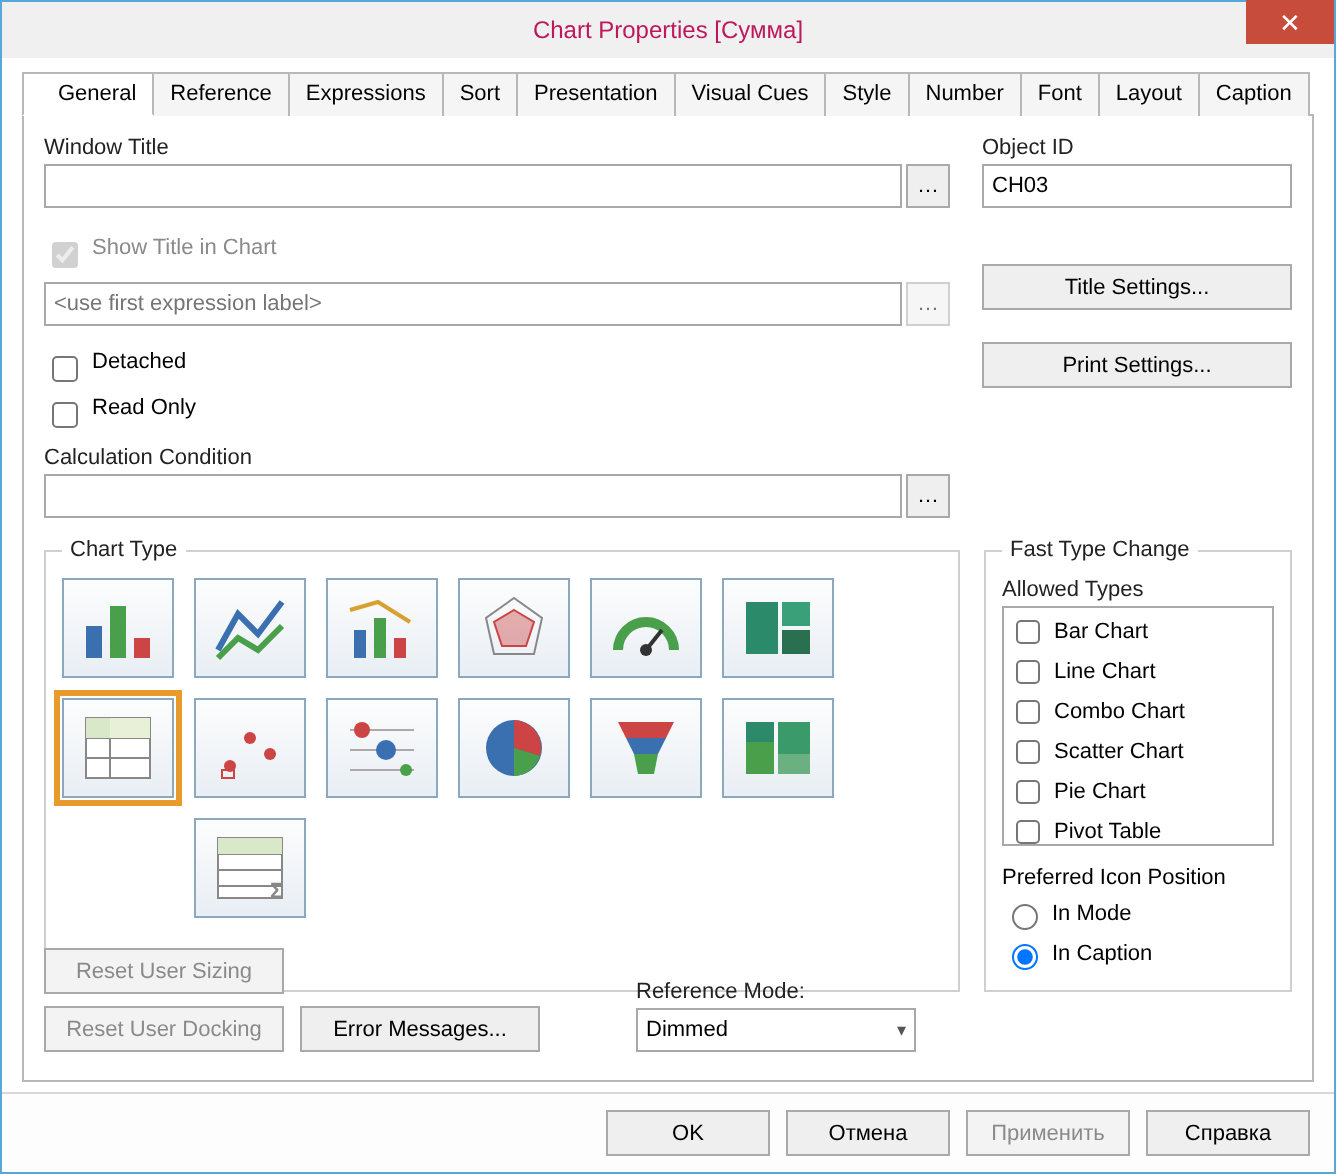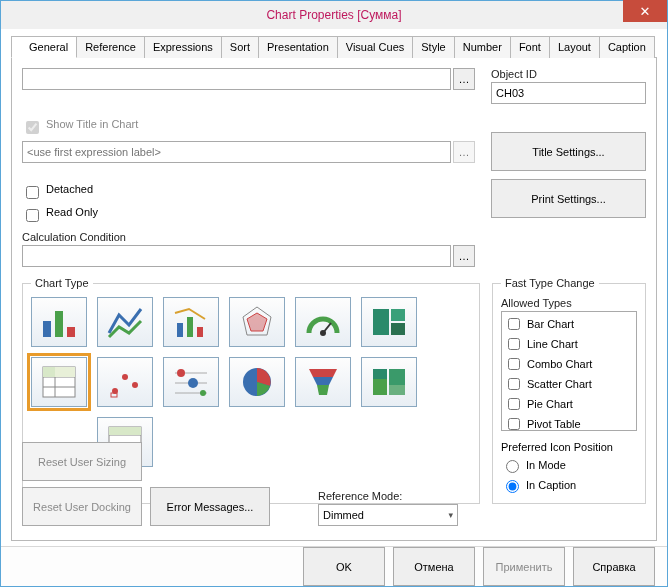--- a/index.html
+++ b/index.html
@@ -17,21 +17,21 @@
   .col-left { flex: 1; }
   .col-right { width: 155px; }
   label.fld { display: block; margin-bottom: 2px; color: #222; }
   .input-wrap { display: flex; align-items: stretch; }
   input[type=text].field { flex: 1; height: 22px; border: 1px solid #a9a9a9; padding: 0 4px; background: #fff; }
   input[type=text].field.disabled { color: #888; background:#fff; }
   .dots-btn { width: 22px; height: 22px; border: 1px solid #a9a9a9; background: #efefef; margin-left: 2px; display:flex; align-items:center; justify-content:center; cursor:pointer; }
   .chk { display: flex; align-items: flex-start; margin-top: 8px; gap: 4px; }
   .chk input { width: 13px; height: 13px; }
   .chk.disabled { color: #8a8a8a; }
-  .btn { height: 39px; border: 1px solid #a9a9a9; background: #efefef; padding: 0 10px; display: inline-flex; align-items: center; justify-content: center; cursor: pointer; }
+  .btn { height: 23px; border: 1px solid #a9a9a9; background: #efefef; padding: 0 10px; display: inline-flex; align-items: center; justify-content: center; cursor: pointer; }
   .btn.disabled { color: #8a8a8a; background: #f3f3f3; cursor: default; }
   fieldset { border: 1px solid #cfcfcf; margin: 0; padding: 8px 8px 10px 8px; }
   legend { padding: 0 4px; color: #222; }
   .chart-grid { display: flex; flex-wrap: wrap; gap: 10px; width: 440px; }
   .ctype { width: 56px; height: 50px; border: 1px solid #8aa8c0; background: linear-gradient(#fdfdfd,#e8eef4); display:flex; align-items:center; justify-content:center; cursor:pointer; }
   .ctype svg { width: 40px; height: 38px; }
   .ctype.selected { outline: 3px solid #e89b2b; outline-offset: 1px; }
   .allowed-list { border: 1px solid #a9a9a9; height: 120px; overflow-y: scroll; padding: 2px 2px; background:#fff; }
   .allowed-item { display:flex; align-items:center; gap:4px; padding:1px 0; }
   .allowed-item input { width:12px; height:12px; }
@@ -61,20 +61,21 @@
       <div class="tab">Style</div>
       <div class="tab">Number</div>
       <div class="tab">Font</div>
       <div class="tab">Layout</div>
       <div class="tab">Caption</div>
     </div>
 
     <div class="tab-body">
       <div class="row">
         <div class="col-left">
+          <label class="fld">Window Title</label>
           <div class="input-wrap">
             <input type="text" class="field" value="" style="">
             <div class="dots-btn">…</div>
           </div>
         </div>
         <div class="col-right">
           <label class="fld">Object ID</label>
           <input type="text" class="field" style="width: 100%;" value="CH03">
         </div>
       </div>

